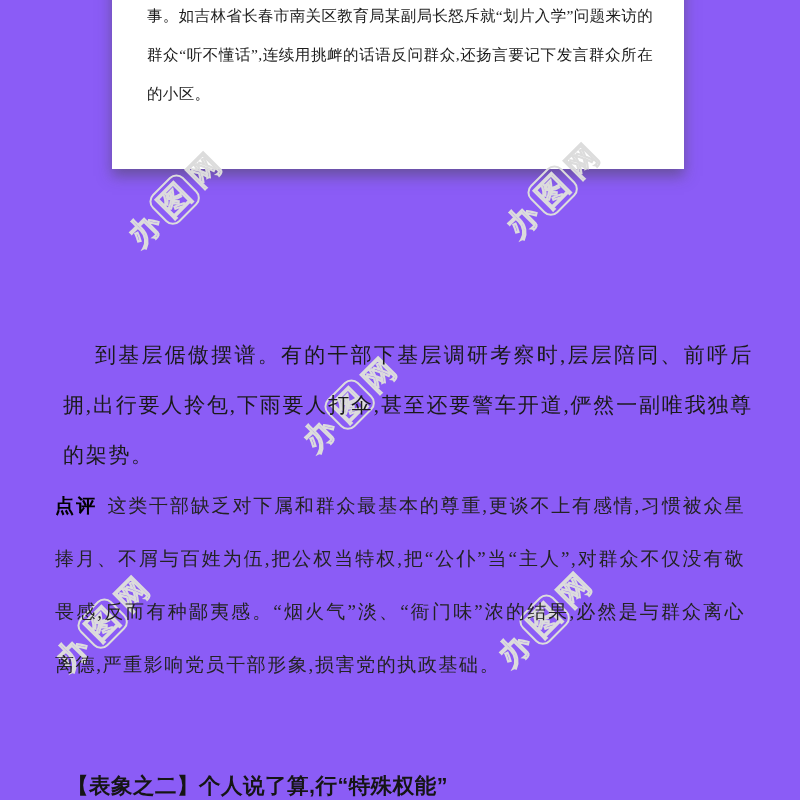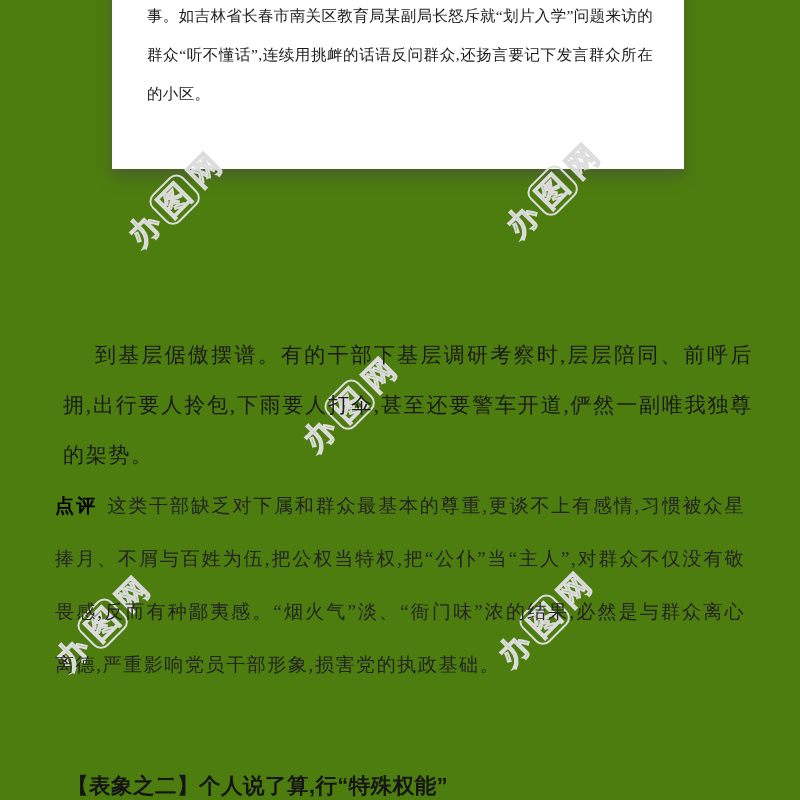--- a/index.html
+++ b/index.html
@@ -8,21 +8,21 @@
     background: #ffffff;
     width: 800px;
     height: 800px;
     overflow: hidden;
     font-family: "Liberation Serif", serif;
   }
   .page {
     position: relative;
     width: 800px;
     height: 800px;
-    background: #4d7c0f;
+    background: #8b5cf6;
   }
 
   
   .quote-card {
     position: absolute;
     left: 112px;
     top: -62px;
     width: 572px;
     height: 231px;
     background: #ffffff;

